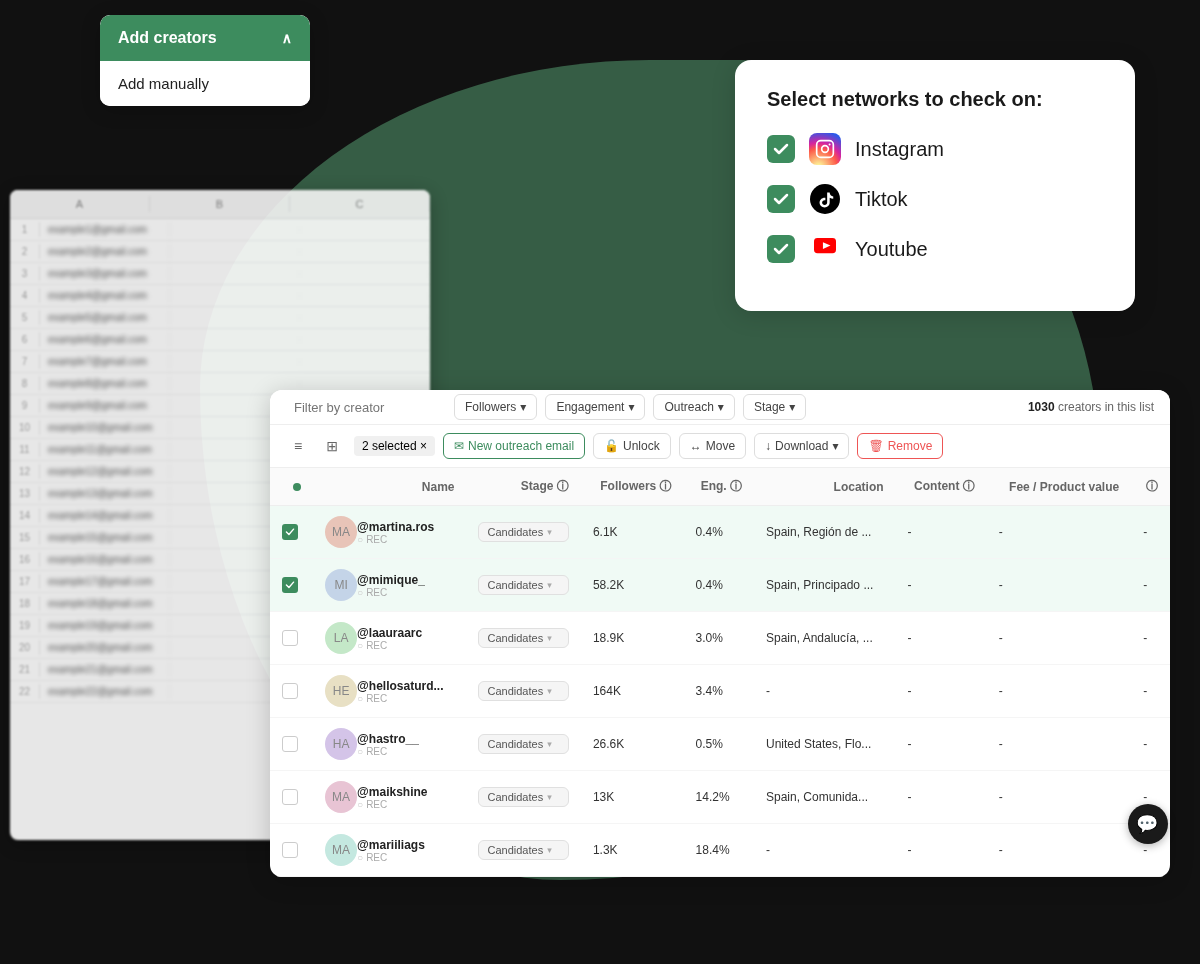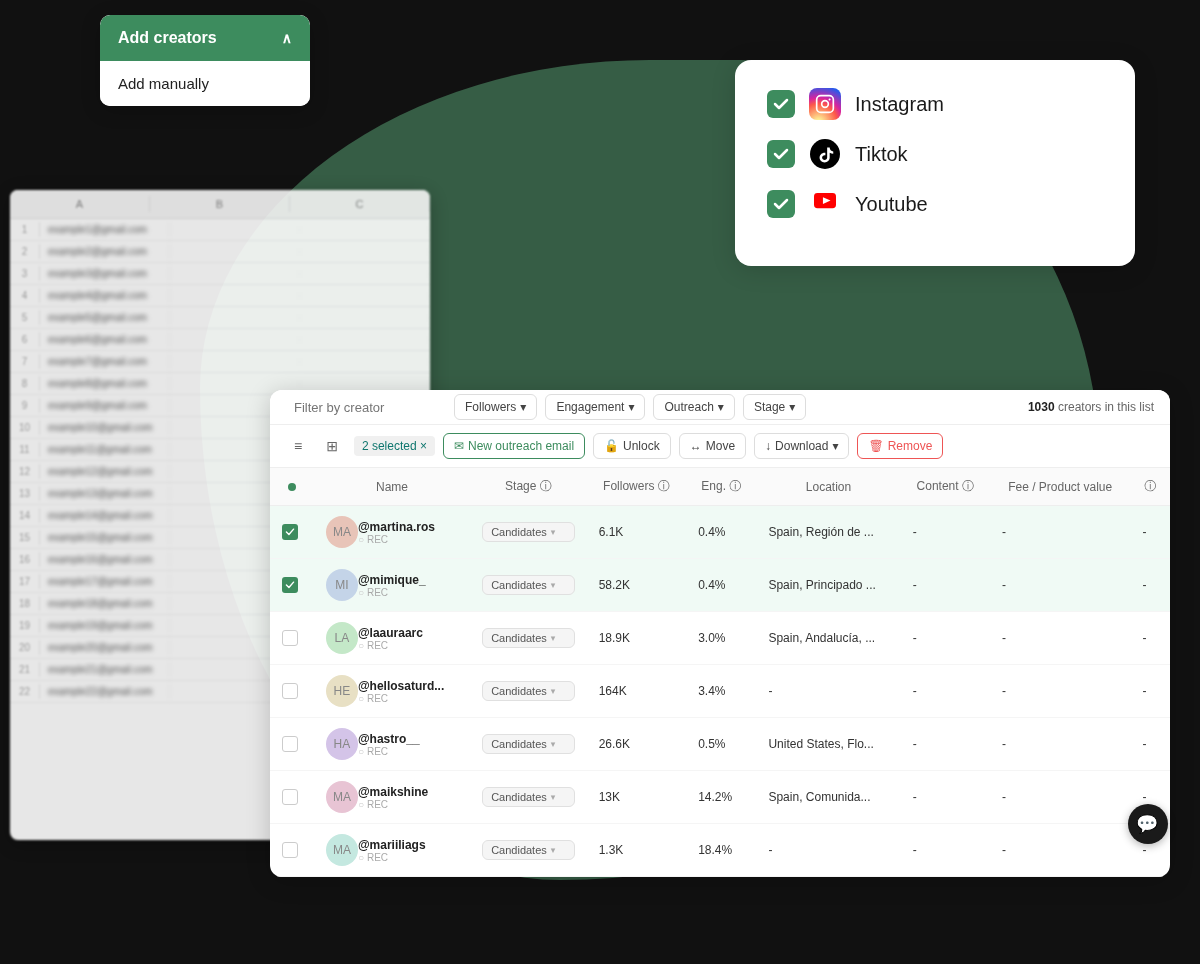--- a/index.html
+++ b/index.html
@@ -271,21 +271,21 @@
       padding: 4px 8px;
       border: none;
       background: none;
       cursor: pointer;
       color: #666;
       font-size: 14px;
     }
 
     .selected-badge {
       font-size: 12px;
-      color: #0f766e;
+      color: #000000;
       background: #f0f0f0;
       padding: 3px 8px;
       border-radius: 4px;
     }
 
     .action-btn {
       display: flex;
       align-items: center;
       gap: 4px;
       padding: 5px 10px;
@@ -308,24 +308,24 @@
     }
 
     
     .data-table {
       width: 100%;
       border-collapse: collapse;
     }
 
     .data-table th {
       padding: 10px 12px;
-      text-align: center;
+      text-align: right;
       font-size: 12px;
       color: #666;
-      font-weight: 400;
+      font-weight: 700;
       border-bottom: 1px solid #eee;
       background: #fafafa;
       white-space: nowrap;
     }
 
     .data-table td {
       padding: 10px 12px;
       font-size: 12px;
       color: #333;
       border-bottom: 1px solid #f5f5f5;
@@ -576,20 +576,21 @@
 
 <div class="add-creators-dropdown">
   <div class="add-creators-btn">
     <span>Add creators</span>
     <span class="chevron">∧</span>
   </div>
   <div class="dropdown-item">Add manually</div>
 </div>
 
 <div class="networks-card">
+  <div class="networks-title">Select networks to check on:</div>
 
   <div class="network-item">
     <div class="network-checkbox">
       <svg viewBox="0 0 16 16" fill="none">
         <polyline points="2,8 6,12 14,4" stroke="white" stroke-width="2.5" stroke-linecap="round" stroke-linejoin="round"></polyline>
       </svg>
     </div>
     <div class="network-icon">
       <div class="instagram-icon">
         <svg viewBox="0 0 24 24" width="20" height="20" fill="white">

